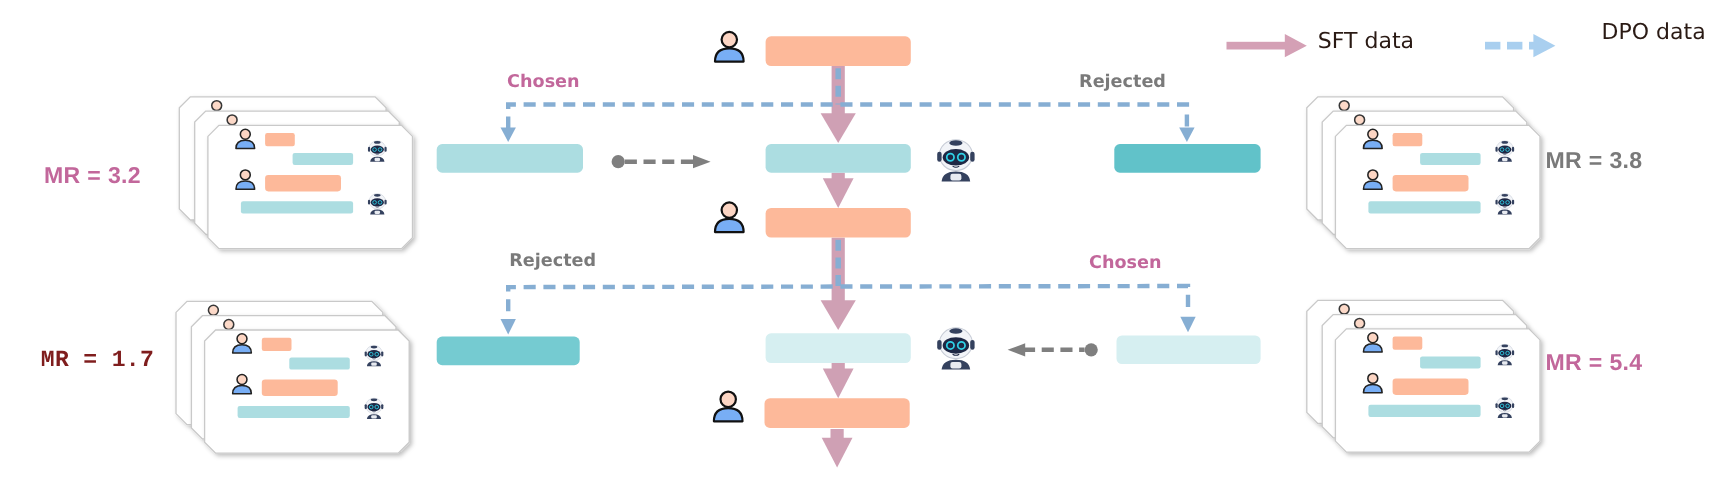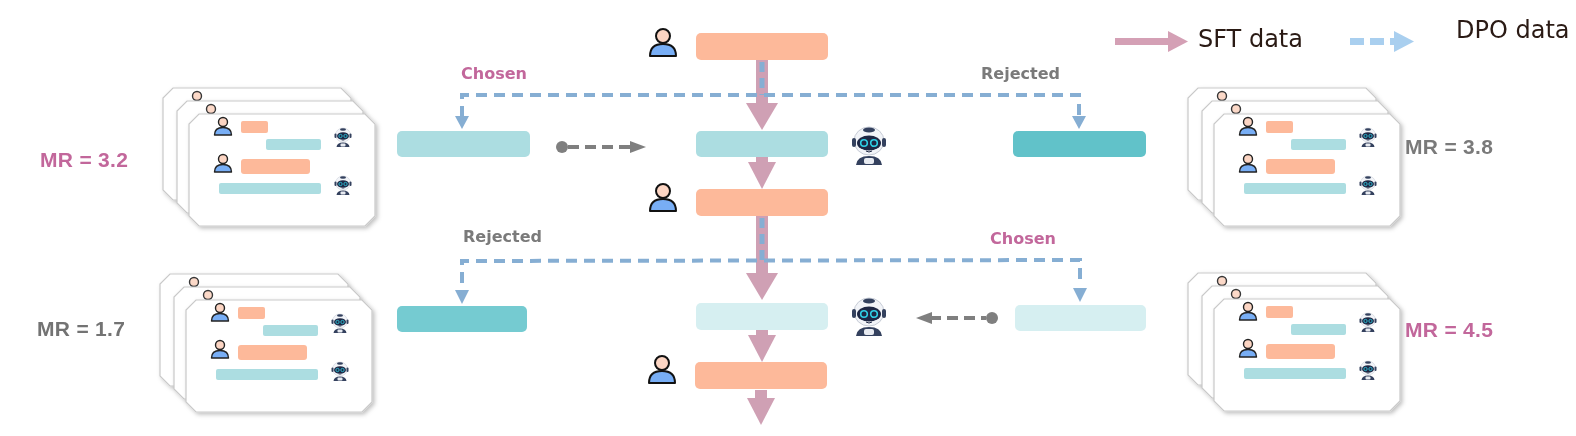--- a/index.html
+++ b/index.html
@@ -2,21 +2,21 @@
 <html><head>
 <meta charset="utf-8">
 <style>
   html, body { margin: 0; padding: 0; background: #ffffff; }
   body { width: 1576px; height: 436px; position: relative; overflow: hidden;
          font-family: "DejaVu Sans", sans-serif; }
   #canvas { position: absolute; left: 0; top: 0; width: 1576px; height: 436px; }
   .lbl { position: absolute; font-weight: bold; white-space: nowrap; }
   .mr { font-size: 21px; font-family: "Liberation Sans", sans-serif; font-weight: bold; letter-spacing: 0.3px; }
   .tag { font-size: 16px; font-family: "DejaVu Sans", sans-serif; font-weight: bold; }
-  .legend-text { position: absolute; font-size: 24px; color: #2a1a14; font-family: "DejaVu Sans", sans-serif; font-weight: 500; white-space: nowrap; }
+  .legend-text { position: absolute; font-size: 20px; color: #2a1a14; font-family: "DejaVu Sans", sans-serif; font-weight: 500; white-space: nowrap; }
 </style>
 </head>
 <body>
 
 <svg id="canvas" viewBox="0 0 1576 436" xmlns="http://www.w3.org/2000/svg">
   <defs>
     <filter id="shadow" x="-10%" y="-10%" width="130%" height="130%">
       <feDropShadow dx="2" dy="2" stdDeviation="2" flood-color="#000" flood-opacity="0.25"></feDropShadow>
     </filter>
     <g id="user-icon-def">
@@ -204,14 +204,14 @@
 <div class="legend-text" style="left:1198px; top:25px;">SFT data</div>
 <div class="legend-text" style="left:1424px; top:16px;margin-left:32px;">DPO data</div>
 
 <div class="lbl tag" id="tag-1-left" style="left: 461px; top: 64px; color: rgb(194, 103, 155);">Chosen</div>
 <div class="lbl tag" id="tag-1-right" style="left: 981px; top: 64px; color: rgb(122, 122, 122);">Rejected</div>
 <div class="lbl tag" id="tag-2-left" style="left: 463px; top: 227px; color: rgb(122, 122, 122);">Rejected</div>
 <div class="lbl tag" id="tag-2-right" style="left: 990px; top: 229px; color: rgb(194, 103, 155);">Chosen</div>
 
 <div class="lbl mr" id="mr-1-left" style="left: 40px; top: 148px; color: rgb(194, 103, 155);">MR = 3.2</div>
 <div class="lbl mr" id="mr-1-right" style="left: 1405px; top: 135px; color: rgb(122, 122, 122);">MR = 3.8</div>
-<div class="lbl mr" id="mr-2-left" style="left: 37px; top: 317px; color: #737373;">MR = 1.7</div>
-<div class="lbl mr" id="mr-2-right" style="left: 1405px; top: 318px; color: rgb(194, 103, 155);">MR = 4.5</div>
+<div class="lbl mr" id="mr-2-left" style="left: 37px; top: 317px; color: #7f1d1d; font-family: Liberation Mono, monospace;">MR = 1.7</div>
+<div class="lbl mr" id="mr-2-right" style="left: 1405px; top: 318px; color: rgb(194, 103, 155);">MR = 5.4</div>
 
 </body></html>

